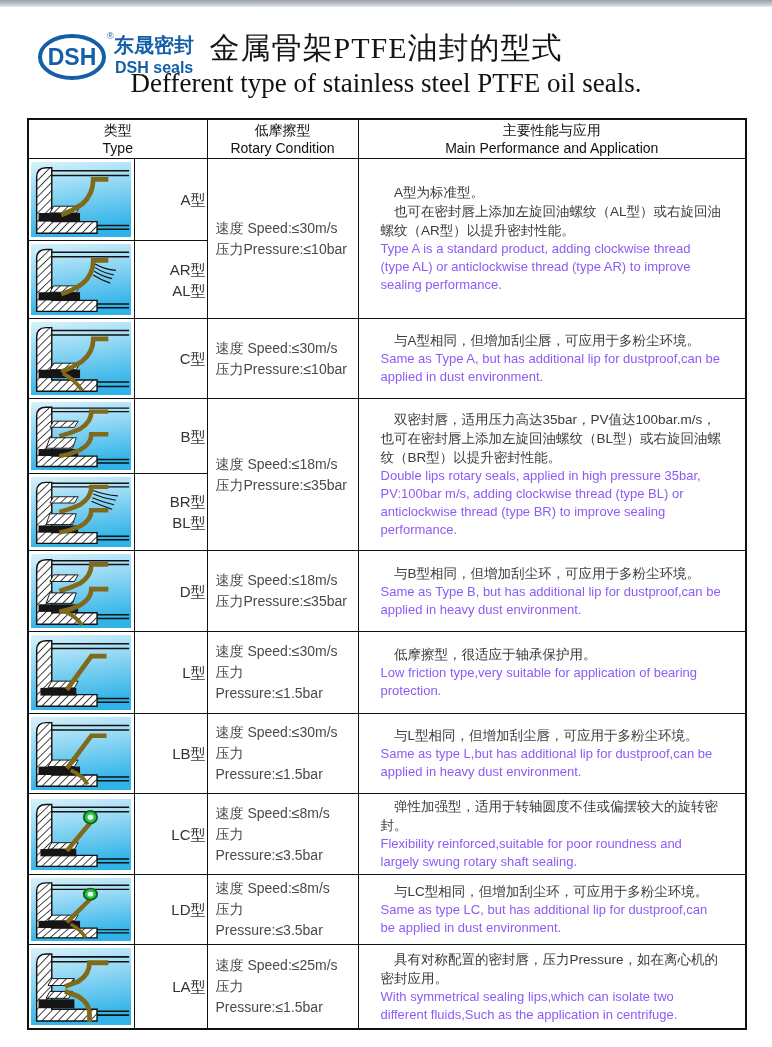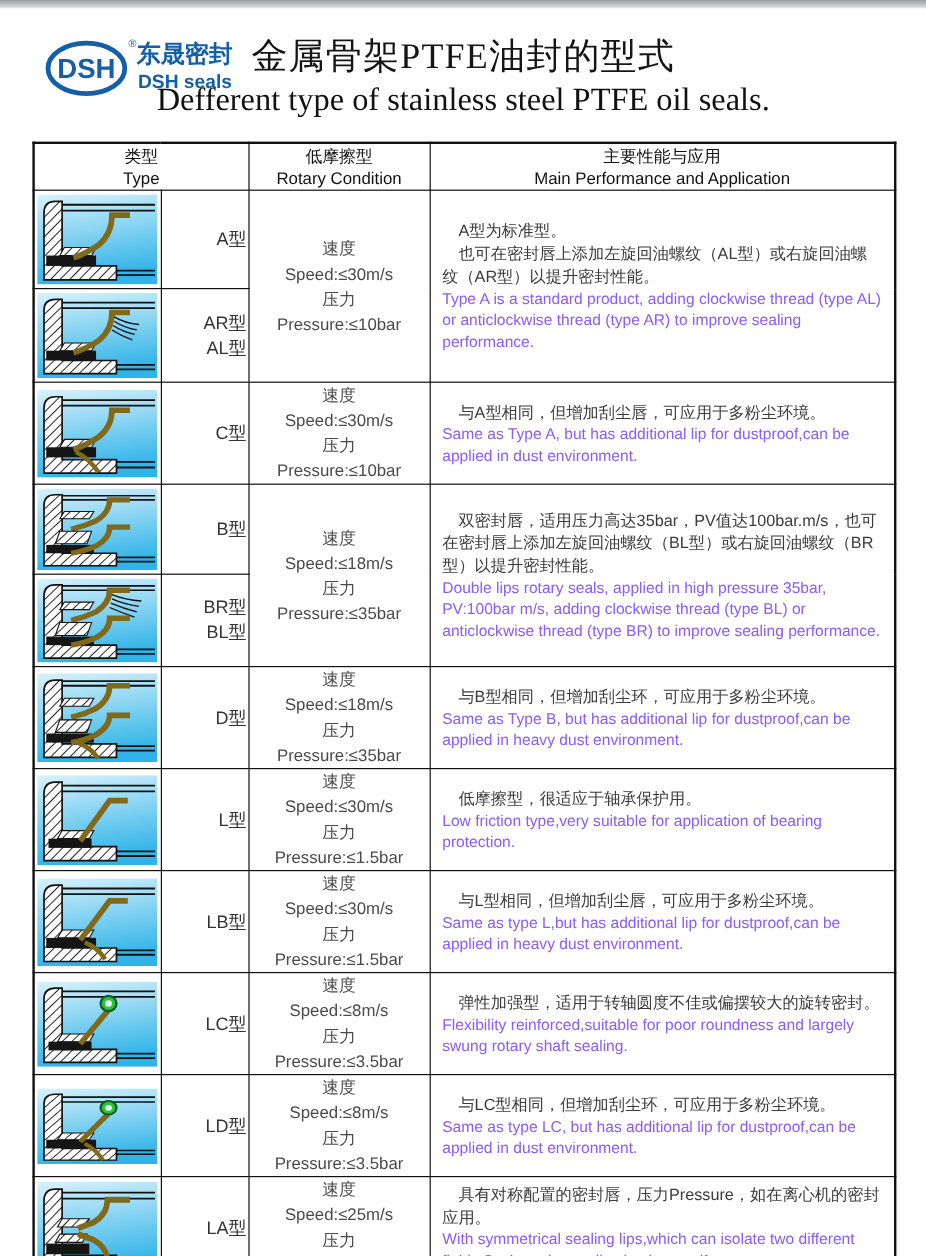--- a/index.html
+++ b/index.html
@@ -13,22 +13,22 @@
   .title-block{text-align:center;}
   #title-zh{font-family:"Liberation Serif",serif;font-size:30px;letter-spacing:1px;color:#151515;line-height:36px;}
   #title-en{font-family:"Liberation Serif",serif;font-size:27px;color:#111;line-height:32px;margin-top:1px;}
   
   #seal-table{position:absolute;left:27px;top:118px;width:718px;border-collapse:collapse;
         table-layout:fixed;border:2.5px solid #111;}
   #seal-table th,#seal-table td{border:1.5px solid #111;overflow:hidden;}
   th{font-weight:normal;font-size:14px;color:#111;line-height:18px;padding:1px 16px;}
   td.diag{padding:3px 2px;text-align:center;vertical-align:middle;}
   td.type{text-align:right;vertical-align:middle;font-size:15px;color:#333;line-height:21px;}
-  td.cond{text-align:center;vertical-align:middle;font-size:14px;color:#4a4a4a;line-height:21px;padding:0 18px;}
-  td.perf{vertical-align:middle;padding:3px 10px;}
+  td.cond{vertical-align:middle;font-size:14px;color:#4a4a4a;line-height:21px;padding:0 8px;}
+  td.perf{vertical-align:middle;padding:3px 22px;}
   td.perf p{margin:0;}
   td.perf p.zh{font-size:13.5px;color:#3b3b3b;line-height:19px;text-indent:1em;}
   td.perf p.en{font-size:13px;color:#8b5cf6;line-height:18px;}
   .seal{display:block;margin:0 auto;width:100px;}
   
   tr.r-hd{height:37px;}
   tr.r-a{height:82px;}   tr.r-a  .seal{height:75px;}
   tr.r-ar{height:78px;}  tr.r-ar .seal{height:71px;}
   tr.r-c{height:80px;}   tr.r-c  .seal{height:73px;}
   tr.r-b{height:75px;}   tr.r-b  .seal{height:68px;}

